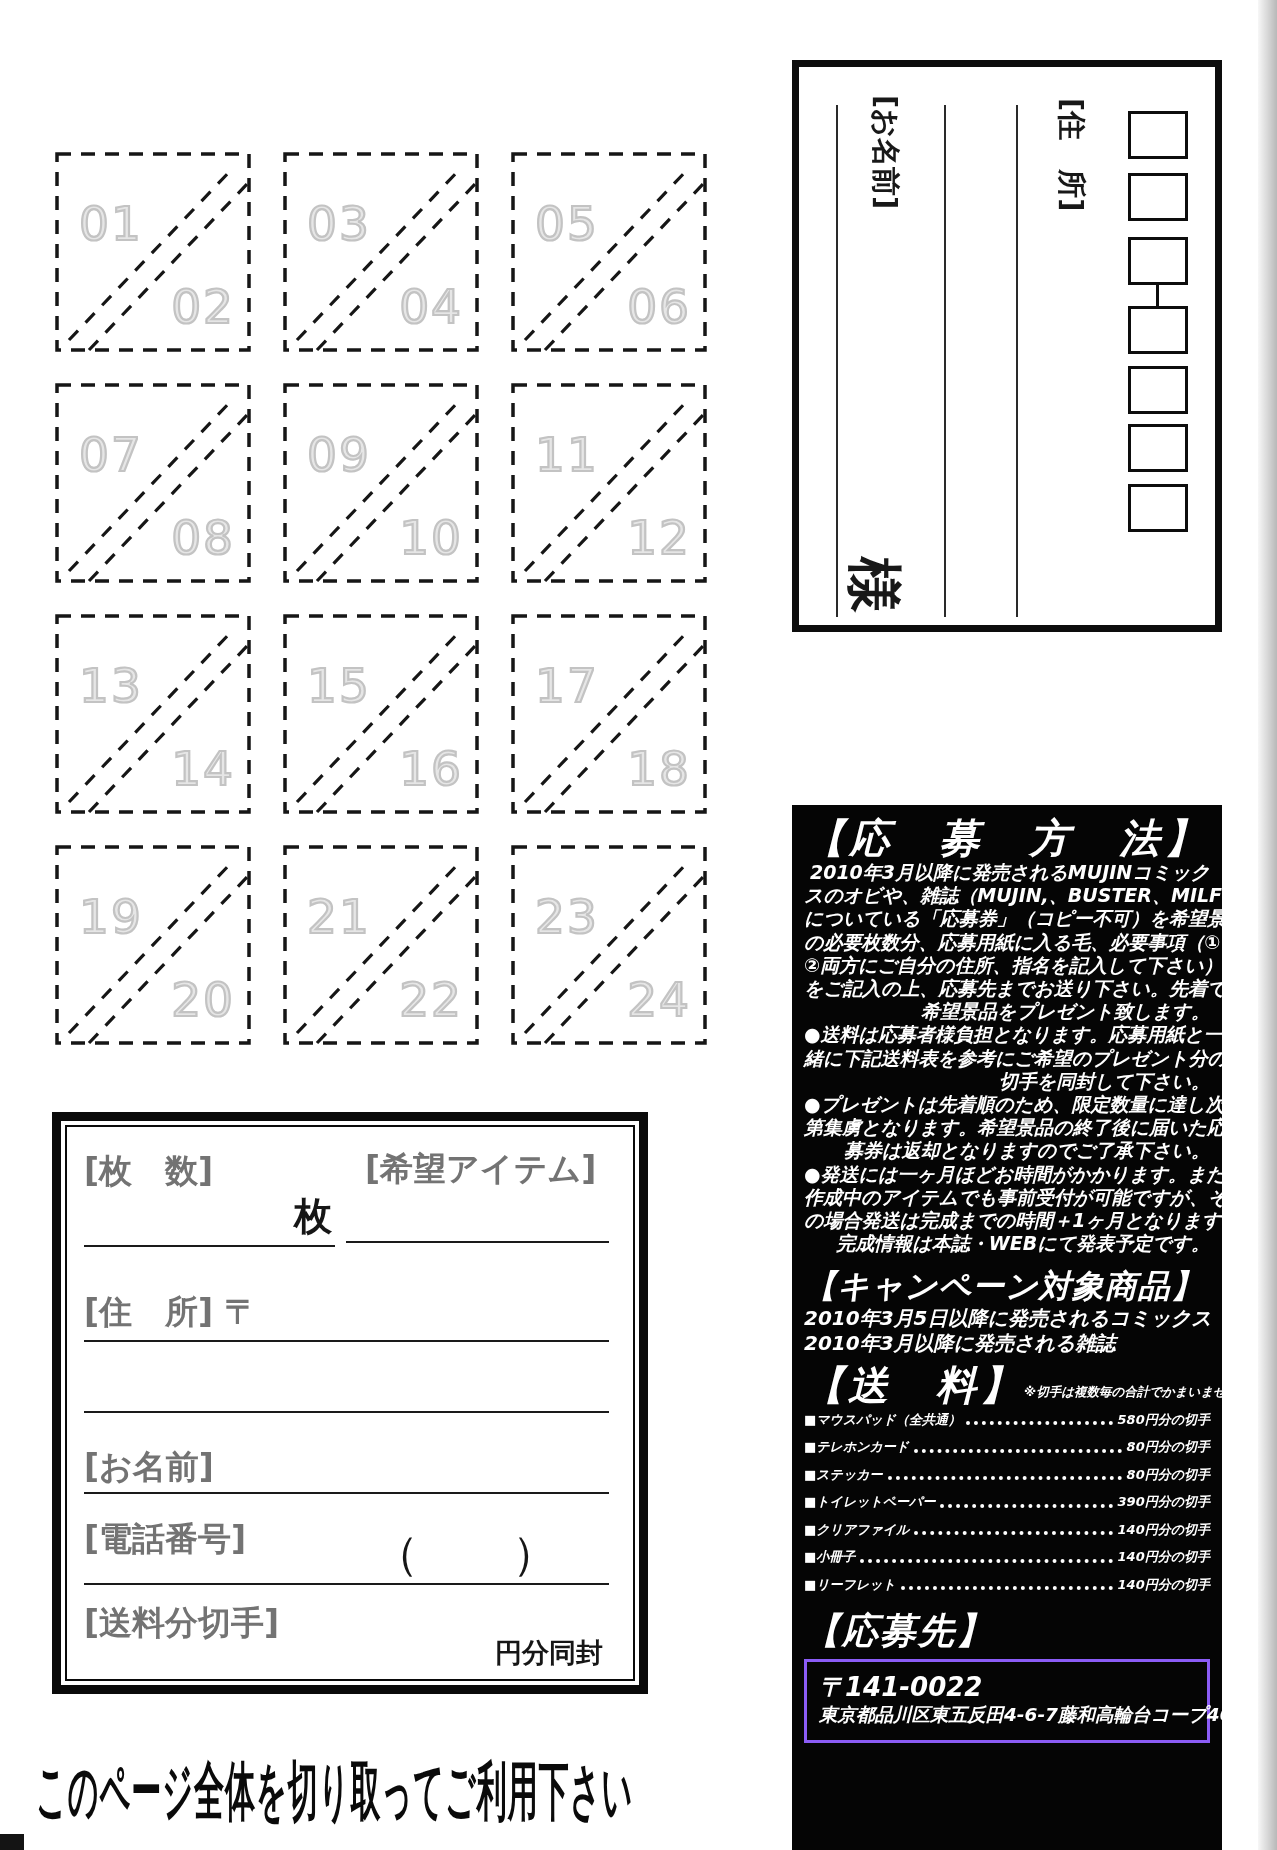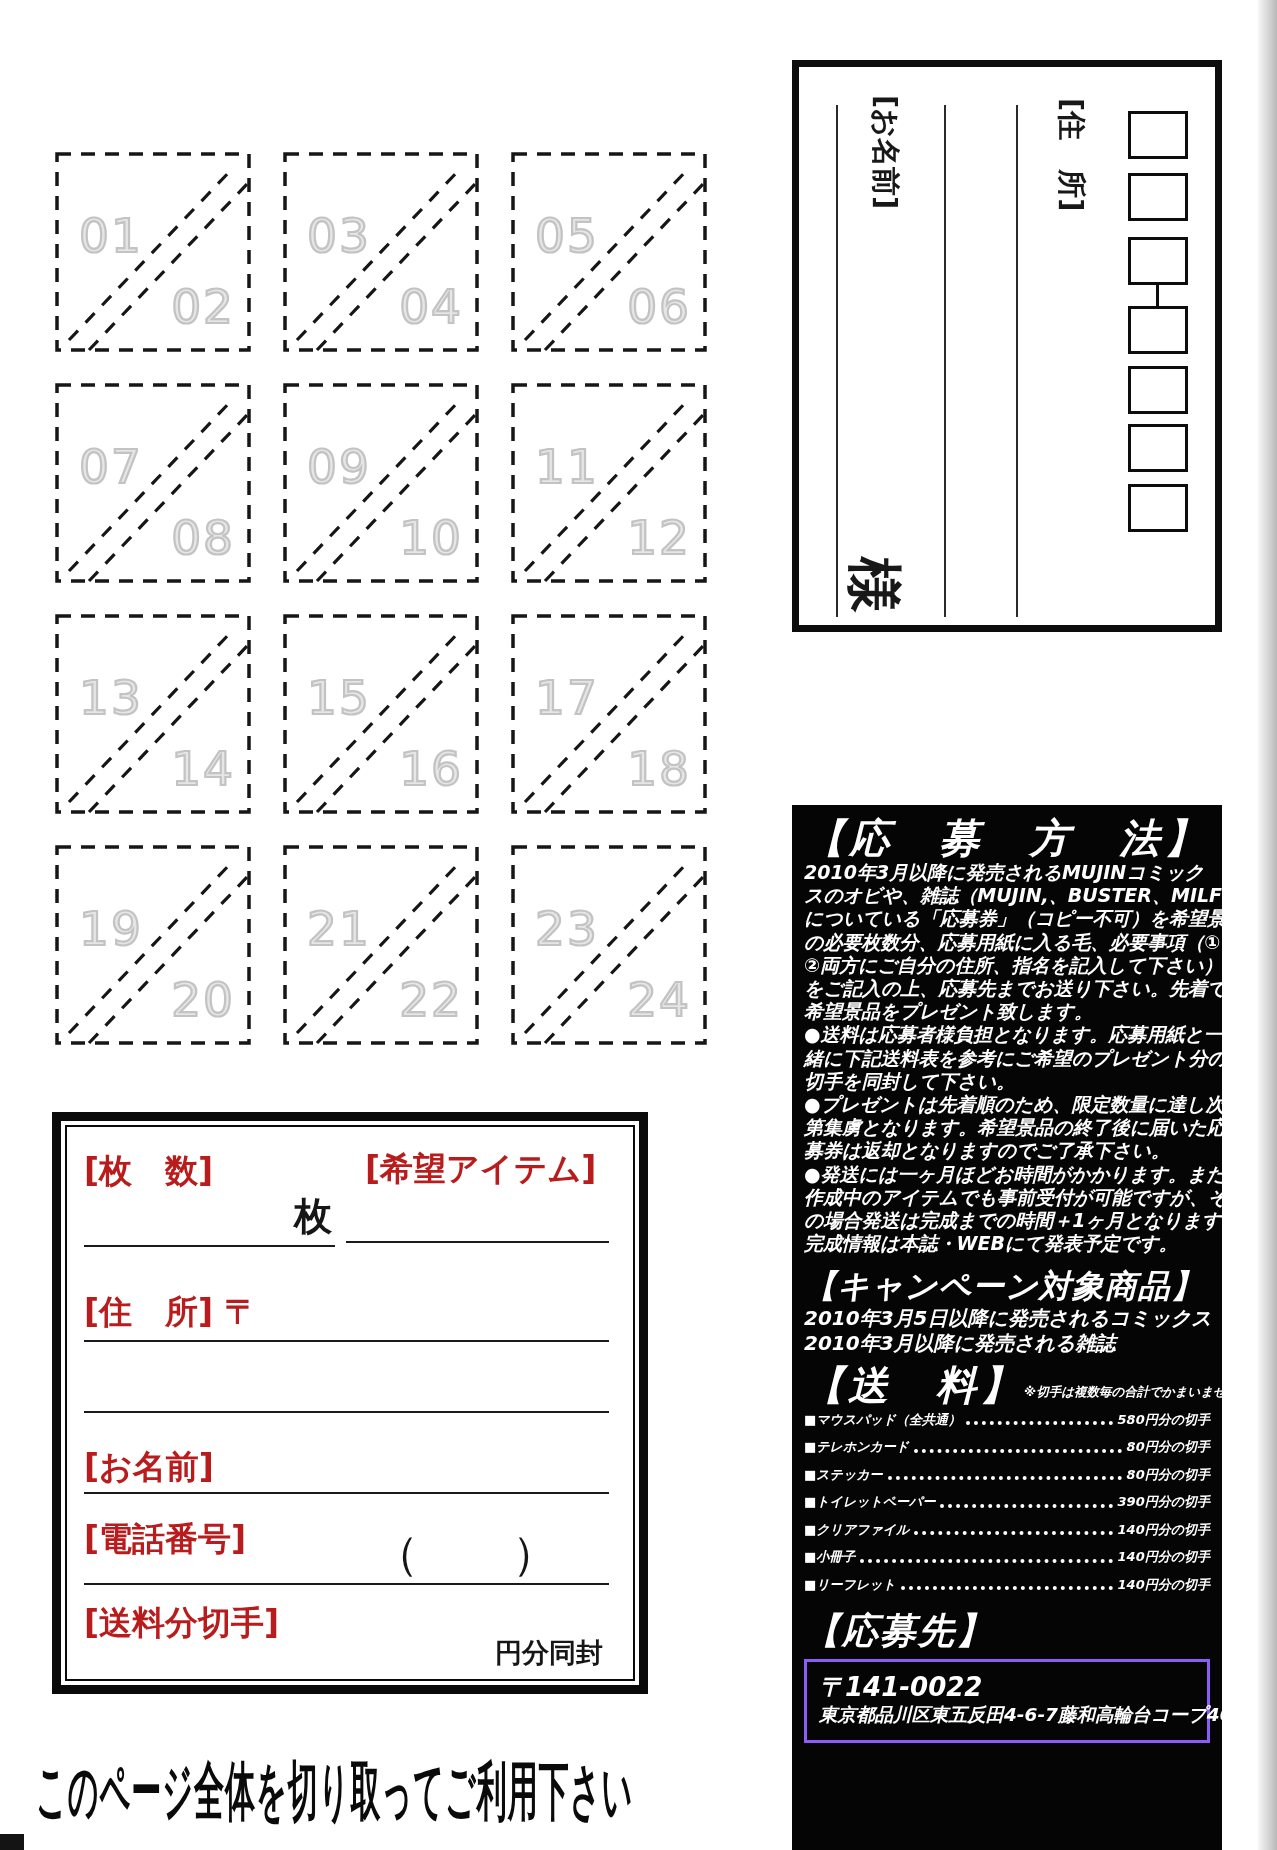--- a/index.html
+++ b/index.html
@@ -12,61 +12,61 @@
     position:absolute;left:32px;top:44px;font-size:56px;font-weight:800;
     white-space:nowrap;letter-spacing:0px;color:#0c0c0c;
   }
   
   .ticket{position:absolute;width:196px;height:200px;}
   .ticket svg{position:absolute;left:0;top:0;}
   .tnum{
     position:absolute;font-size:47px;font-weight:500;color:#e6e6e6;
     -webkit-text-stroke:2.2px #c3c3c3;letter-spacing:2px;
   }
-  .tnum.n1{left:24px;top:56px;}
+  .tnum.n1{left:24px;top:44px;}
   .tnum.n2{right:16px;bottom:18px;}
   
   .postcard{position:absolute;left:792px;top:60px;width:430px;height:572px;
     border:7px solid #0d0d0d;background:#fff;box-sizing:border-box;}
   .pc-line{position:absolute;width:2px;background:#2a2a2a;}
   .pc-rot{position:absolute;transform-origin:left top;transform:rotate(90deg);
     white-space:nowrap;font-weight:600;color:#181818;}
   .pc-label{font-size:29px;}
   .pc-sama{font-size:56px;font-weight:700;}
   .pc-box{position:absolute;width:60px;height:48px;border:3px solid #0d0d0d;box-sizing:border-box;background:#fff;}
   .pc-conn{position:absolute;width:3px;background:#0d0d0d;}
   
   .panel{
     position:absolute;left:792px;top:805px;width:430px;height:1045px;
     background:#050505;color:#fff;box-sizing:border-box;padding:10px 12px 8px 12px;font-style:italic;
   }
   .panel-title-lg{
     font-size:40px;font-weight:800;text-align:center;letter-spacing:5px;
     white-space:nowrap;line-height:1.15;
   }
-  .body-line{font-size:19px;font-weight:700;line-height:23.2px;white-space:nowrap;}
+  .body-line{font-size:19px;font-weight:700;line-height:23.2px;white-space:nowrap;text-align:right;}
   .campaign-title{font-size:32px;font-weight:800;white-space:nowrap;margin-top:12px;line-height:1.2;letter-spacing:1px;}
   .campaign-line{font-size:20px;font-weight:700;line-height:25px;white-space:nowrap;}
   .ship-head{display:flex;align-items:flex-end;margin-top:8px;}
   .ship-title{font-size:40px;font-weight:800;letter-spacing:4px;white-space:nowrap;line-height:1.05;}
   .ship-note{font-size:12.5px;font-weight:700;margin-left:auto;margin-bottom:5px;white-space:nowrap;}
   .ship-item{display:flex;align-items:flex-end;font-size:13px;font-weight:700;line-height:27.5px;white-space:nowrap;}
   .ship-item .leader{flex:1;border-bottom:4px dotted #fff;margin:0 5px 8px 5px;min-width:14px;}
   .ship-item .price{text-align:right;}
   .dest-title{font-size:36px;font-weight:800;margin-top:12px;white-space:nowrap;letter-spacing:2px;line-height:1.15;}
   .dest-box{border:3px solid #8b5cf6;margin-top:7px;padding:10px 12px 12px 12px;}
   .dest-postal{font-size:26px;font-weight:800;line-height:1.2;}
   .dest-addr{font-size:18.5px;font-weight:700;line-height:1.35;white-space:nowrap;}
   .dest-company{font-size:34px;font-weight:800;line-height:1.25;white-space:nowrap;}
   .dest-section{font-size:32px;font-weight:800;line-height:1.25;white-space:nowrap;padding-left:46px;}
   
   .form-outer{position:absolute;left:52px;top:1112px;width:596px;height:582px;
     border:9px solid #0a0a0a;box-sizing:border-box;}
   .form-inner{position:absolute;left:4px;top:4px;right:4px;bottom:4px;border:2px solid #0a0a0a;}
-  .f-label{position:absolute;font-weight:600;font-size:33px;color:#b91c1c;white-space:nowrap;}
+  .f-label{position:absolute;font-weight:600;font-size:33px;color:#737373;white-space:nowrap;}
   .f-rule{position:absolute;height:2px;background:#1a1a1a;}
   .f-unit{position:absolute;font-size:38px;font-weight:600;color:#161616;}
   .f-paren{position:absolute;font-size:46px;font-weight:500;color:#161616;}
   .f-note{position:absolute;font-size:27px;font-weight:600;color:#161616;white-space:nowrap;}
   
   .footer-note{
     position:absolute;left:36px;top:1748px;font-size:64px;font-weight:800;color:#0a0a0a;
     transform:scaleX(0.47);transform-origin:left top;white-space:nowrap;letter-spacing:2px;
   }
   

